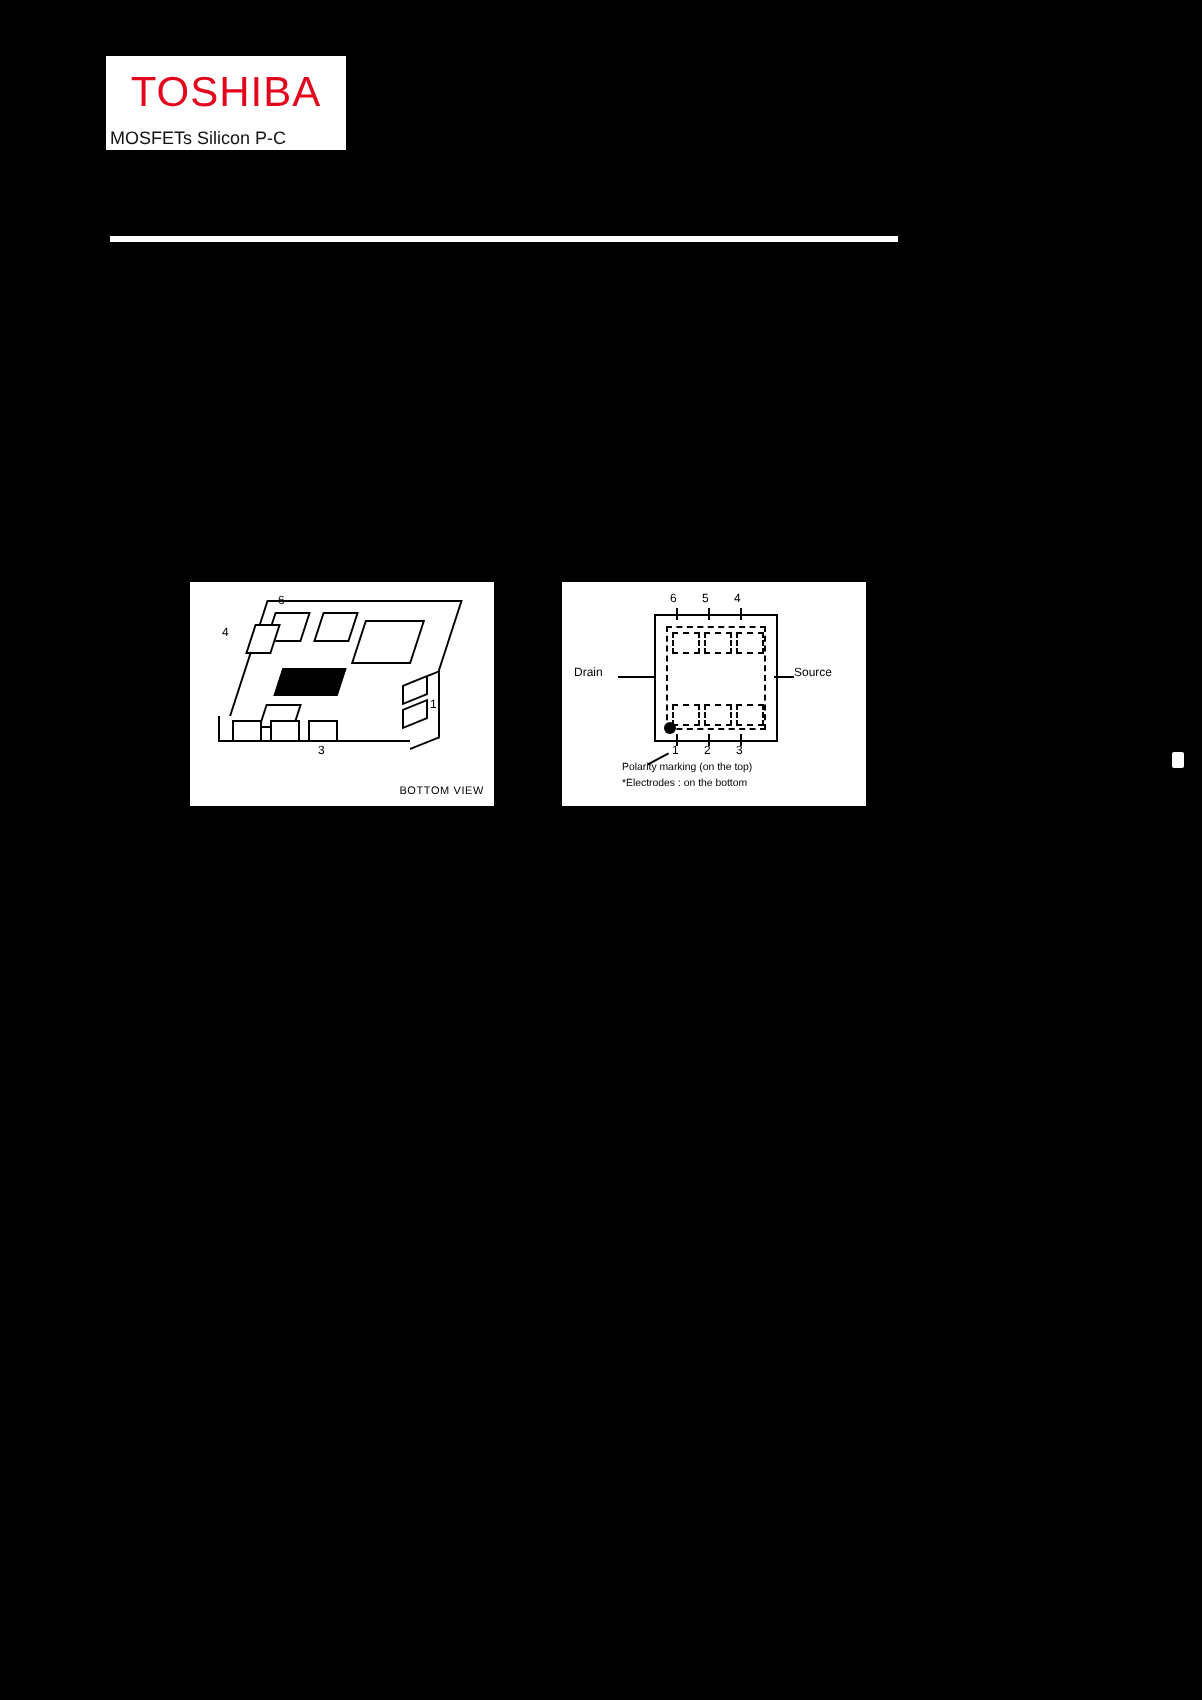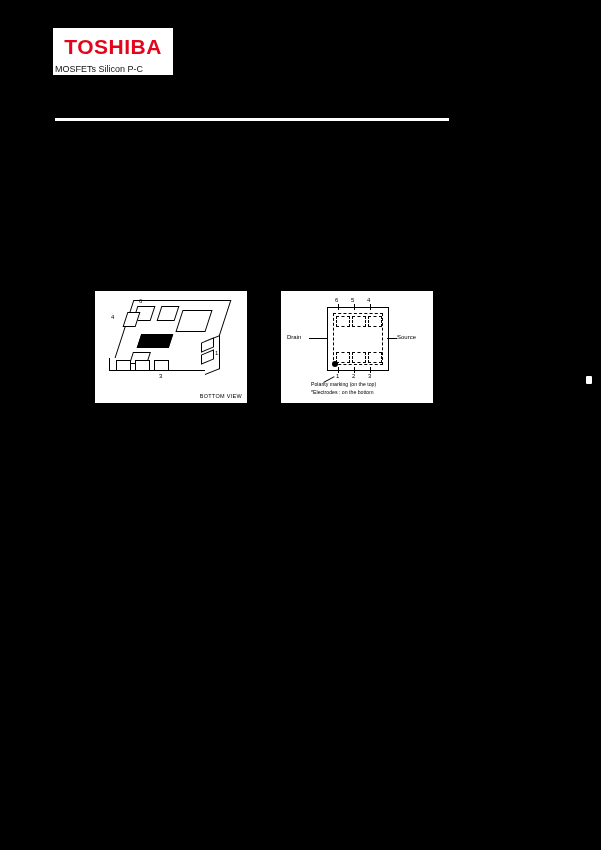--- a/index.html
+++ b/index.html
@@ -32,21 +32,21 @@
     width: 120px;
     height: 36px;
     background: #ffffff;
     display: flex;
     align-items: center;
     justify-content: center;
   }
   .logo-text {
     color: #e3051b;
     font-family: "Liberation Sans", sans-serif;
-    font-weight: bold;
+    font-weight: normal;
     font-size: 21px;
     letter-spacing: 0.5px;
     line-height: 1;
     white-space: nowrap;
   }
 
   
   .subtitle-strip {
     position: absolute;
     left: 53px;

